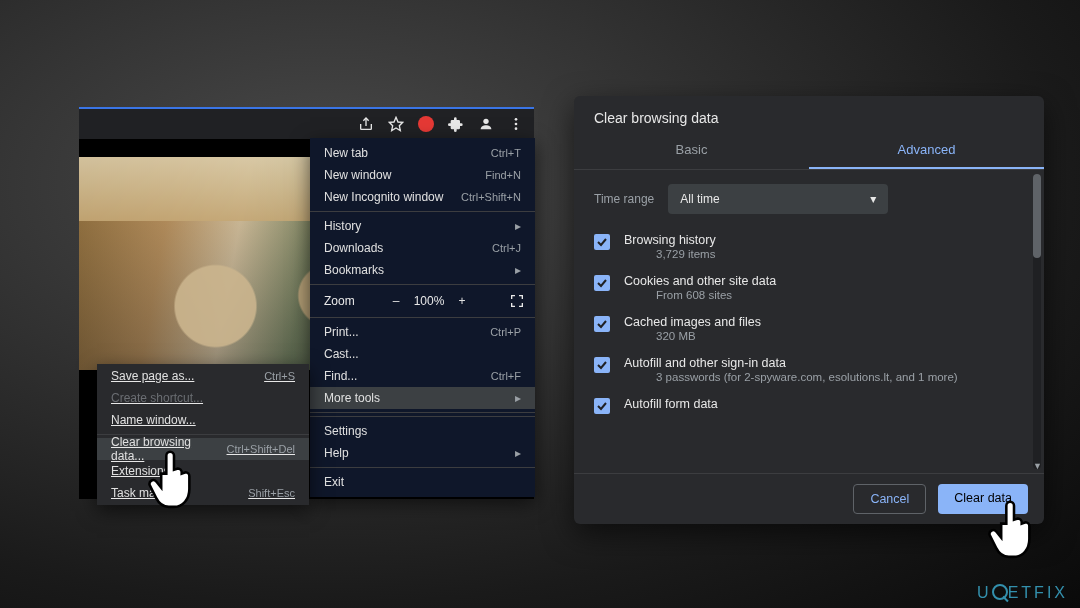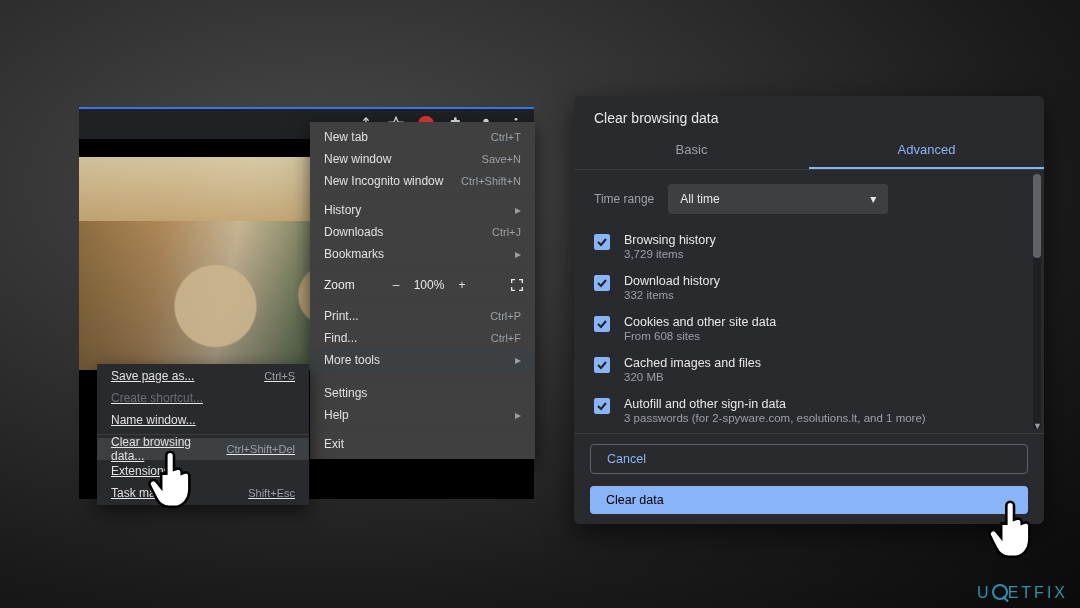--- a/index.html
+++ b/index.html
@@ -38,22 +38,22 @@
     background:
       radial-gradient(circle at 30% 70%, #cbb58e 0 40px, transparent 42px),
       radial-gradient(circle at 55% 65%, #b8a077 0 30px, transparent 32px),
       radial-gradient(circle at 75% 75%, #9d8a60 0 35px, transparent 37px),
       linear-gradient(to bottom, #d8c9a6 0%, #c5a876 30%, transparent 30%);
     opacity:.9;
   }
 
   
   .menu {
-    position: absolute; left: 310px; top: 122px;
-    width: 225px; background: #404040;
+    position: absolute; left: 310px; top: 138px;
+    width: 225px; background: #0f172a;
     box-shadow: 0 6px 18px rgba(0,0,0,.6);
     padding: 4px 0;
   }
   .menu-item {
     display:flex; align-items:center; justify-content:space-between;
     padding: 4px 14px; height: 22px; color:#e0e0e0;
   }
   .menu-item .shortcut { color:#9aa0a6; font-size:11px; }
   .menu-item.hover { background:#3c4043; }
   .menu-sep { height:1px; background:#3c3d40; margin:3px 0; }
@@ -106,25 +106,25 @@
     padding:0 12px; color:#e8e8e8;
   }
   .opts { padding: 4px 12px 0 20px; }
   .opt { display:flex; gap:14px; padding:7px 0; align-items:flex-start; }
   .cb {
     width:16px; height:16px; border-radius:2px; background:#8ab4f8;
     display:flex; align-items:center; justify-content:center; flex:0 0 16px; margin-top:1px;
   }
   .cb svg{ width:12px; height:12px; }
   .opt .txt .t1{ color:#e8e8e8; font-size:12.5px; }
-  .opt .txt .t2{ color:#9aa0a6; font-size:11.5px; margin-top:1px; }
+  .opt .txt .t2{ color:#9aa0a6; font-size:11.5px; margin-top:1px;margin-left:32px; }
 
   .dlg-footer{
     border-top:1px solid #3c3d40; padding:10px 16px;
-    display:flex; justify-content:flex-end; gap:12px;flex-direction:column;
+    display:flex; justify-content:flex-end; gap:12px;
   }
   .btn{ padding:7px 16px; border-radius:4px; font-size:12.5px; }
   .btn-cancel{ color:#8ab4f8; border:1px solid #5f6368; background:transparent; }
   .btn-clear{ background:#8ab4f8; color:#000000; font-weight:500; }
 
   
   .cursor{ position:absolute; width:52px; height:64px; pointer-events:none; }
   .cursor svg{ width:100%; height:100%; }
 
   
@@ -177,21 +177,21 @@
   <div class="photo"></div>
 </div>
 
 <div class="menu">
   <div class="menu-item">
     <span>New tab</span>
     <span class="shortcut">Ctrl+T</span>
   </div>
   <div class="menu-item">
     <span>New window</span>
-    <span class="shortcut">Save+N</span>
+    <span class="shortcut">Find+N</span>
   </div>
   <div class="menu-item">
     <span>New Incognito window</span>
     <span class="shortcut">Ctrl+Shift+N</span>
   </div>
   <div class="menu-sep"></div>
   <div class="menu-item">
     <span>History</span>
     <span class="submenu-arrow">▸</span>
   </div>
@@ -214,20 +214,23 @@
           <path d="M4 9V4h5M20 9V4h-5M4 15v5h5M20 15v5h-5"></path>
         </svg>
     </span>
   </div>
   <div class="menu-sep"></div>
   <div class="menu-item">
     <span>Print...</span>
     <span class="shortcut">Ctrl+P</span>
   </div>
   <div class="menu-item">
+    <span>Cast...</span>
+  </div>
+  <div class="menu-item">
     <span>Find...</span>
     <span class="shortcut">Ctrl+F</span>
   </div>
   <div class="menu-item hover">
     <span>More tools</span>
     <span class="submenu-arrow">▸</span>
   </div>
   <div class="menu-sep"></div>
   <div class="menu-sep"></div>
   <div class="menu-item">
@@ -294,31 +297,20 @@
             <div class="t2">3,729 items</div>
           </span>
       </div>
       <div class="opt">
         <span class="cb">
             <svg viewBox="0 0 24 24" fill="none" stroke="#202124" stroke-width="4">
               <polyline points="4 12 10 18 20 6"></polyline>
             </svg>
           </span>
         <span class="txt">
-            <div class="t1">Download history</div>
-            <div class="t2">332 items</div>
-          </span>
-      </div>
-      <div class="opt">
-        <span class="cb">
-            <svg viewBox="0 0 24 24" fill="none" stroke="#202124" stroke-width="4">
-              <polyline points="4 12 10 18 20 6"></polyline>
-            </svg>
-          </span>
-        <span class="txt">
             <div class="t1">Cookies and other site data</div>
             <div class="t2">From 608 sites</div>
           </span>
       </div>
       <div class="opt">
         <span class="cb">
             <svg viewBox="0 0 24 24" fill="none" stroke="#202124" stroke-width="4">
               <polyline points="4 12 10 18 20 6"></polyline>
             </svg>
           </span>

